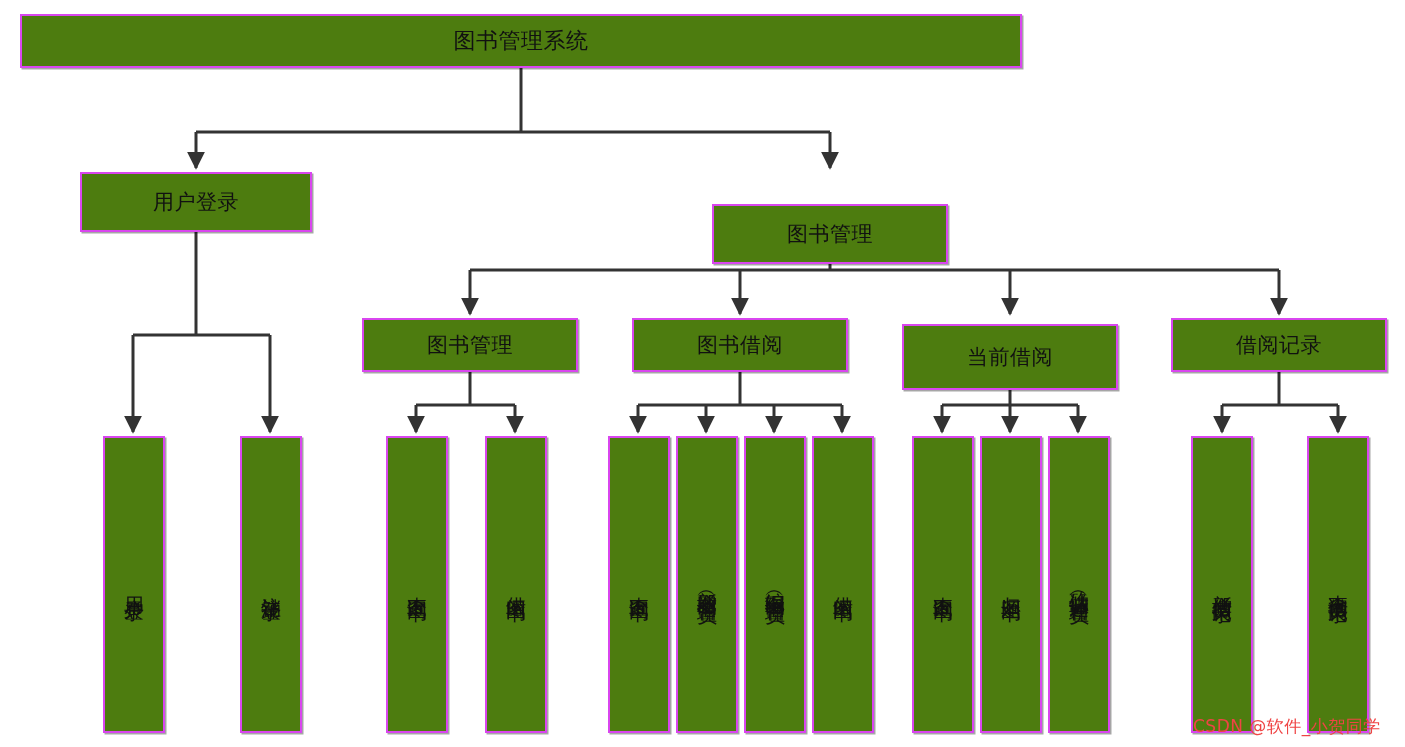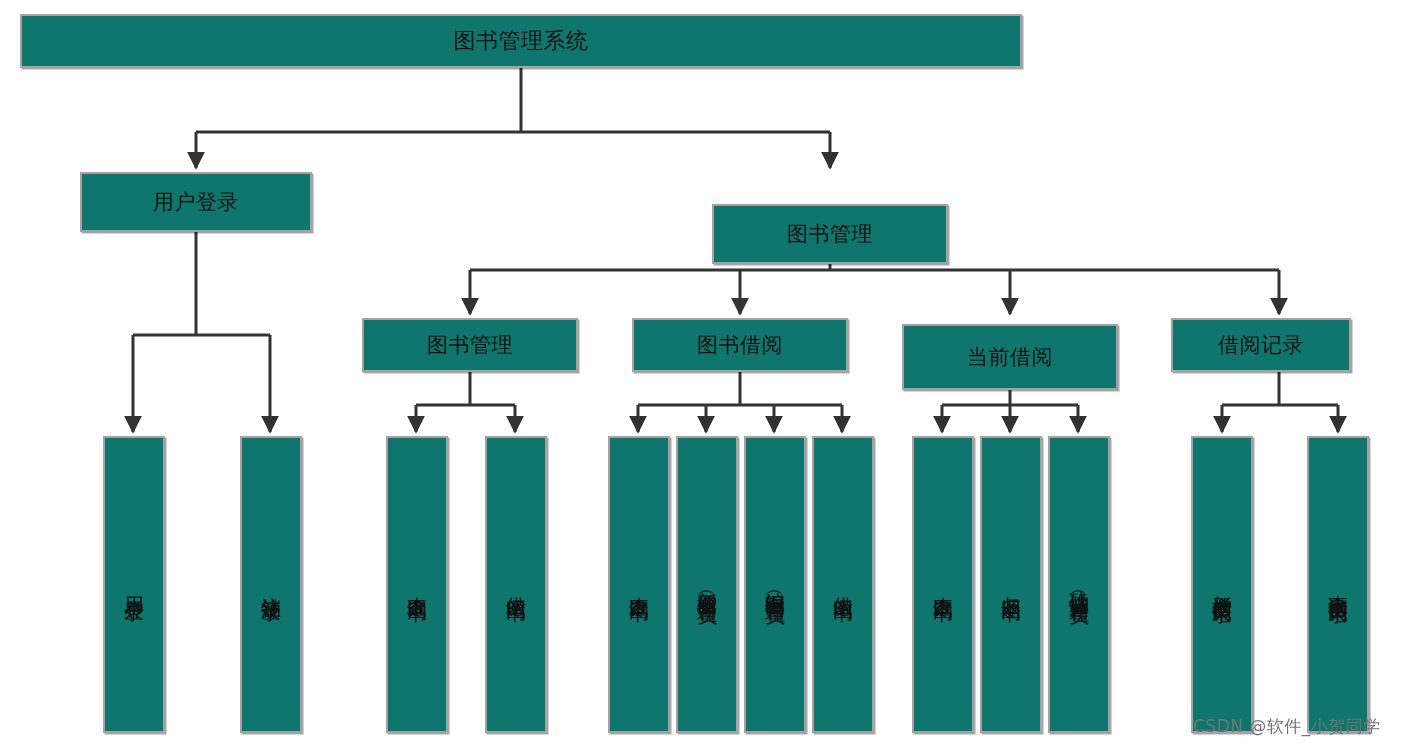--- a/index.html
+++ b/index.html
@@ -23,22 +23,22 @@
     position: absolute;
     left: 0;
     top: 0;
     width: 1405px;
     height: 747px;
     pointer-events: none;
   }
   .node {
     position: absolute;
     box-sizing: border-box;
-    background: #0f766e;
-    border: 2px solid #a3a3a3;
+    background: #4d7c0f;
+    border: 2px solid #d946ef;
     display: flex;
     align-items: center;
     justify-content: center;
     box-shadow: 1.5px 1.5px 0 rgba(0,0,0,0.35);
   }
   .node-label {
     font-size: 21px;
     line-height: 1.25;
     letter-spacing: 0.5px;
     color: #111111;
@@ -56,21 +56,21 @@
     letter-spacing: 2px;
     line-height: 1.05;
     white-space: nowrap;
   }
   #root-node .node-label { font-size: 22px; }
   #watermark {
     position: absolute;
     left: 1193px;
     top: 715px;
     font-size: 17px;
-    color: #737373;
+    color: #ef4444;
     white-space: nowrap;
     letter-spacing: 0.5px;
   }
 </style>
 </head>
 <body>
 
 <div id="diagram-root">
 
   <svg id="connector-layer" viewBox="0 0 1405 747" width="1405" height="747">
@@ -136,21 +136,21 @@
 
   <div class="node" style="left:362px; top:318px; width:216px; height:54px;">
     <span class="node-label">图书管理</span>
   </div>
   <div class="node" style="left:632px; top:318px; width:216px; height:54px;">
     <span class="node-label">图书借阅</span>
   </div>
   <div class="node" style="left:902px; top:324px; width:216px; height:66px;align-items:center;">
     <span class="node-label">当前借阅</span>
   </div>
-  <div class="node" style="left:1171px; top:318px; width:180px; height:54px;">
+  <div class="node" style="left:1171px; top:318px; width:216px; height:54px;">
     <span class="node-label">借阅记录</span>
   </div>
 
   <div class="node vertical" style="left:103px; top:436px; width:62px; height:297px;">
     <span class="node-label">用户登录</span>
   </div>
   <div class="node vertical" style="left:240px; top:436px; width:62px; height:297px;">
     <span class="node-label">注销登录</span>
   </div>
 

